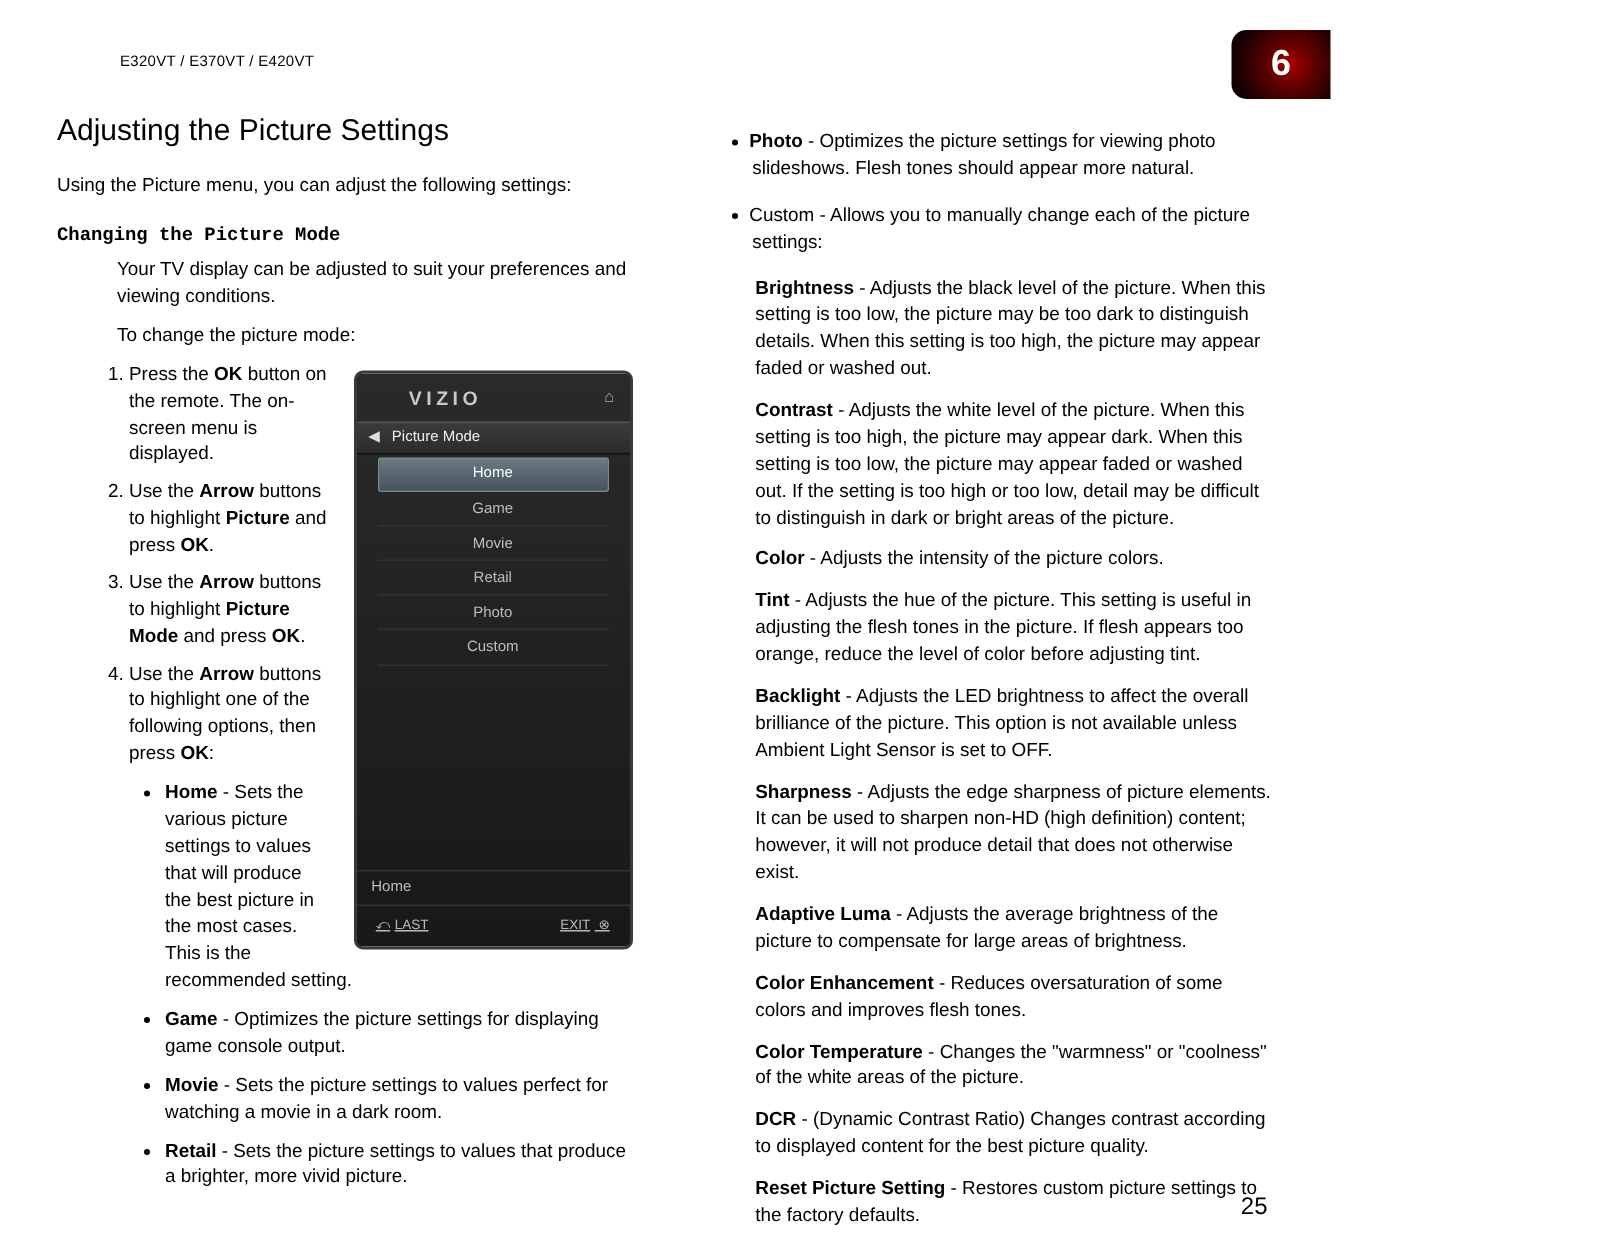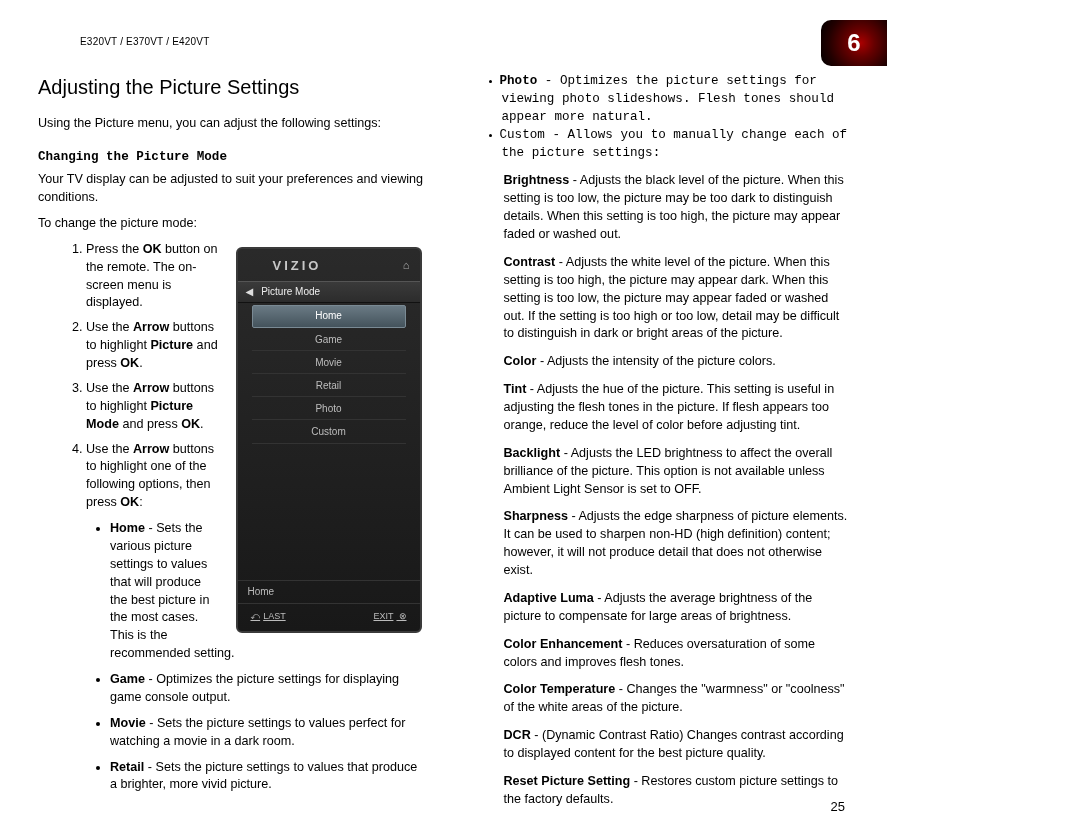--- a/index.html
+++ b/index.html
@@ -13,34 +13,34 @@
     display: flex; align-items: center; justify-content: center;
     color: #fff; font-size: 24px; font-weight: bold;
   }
   .columns { display: flex; gap: 32px; margin-top: 26px; }
   .col { flex: 1 1 0; font-size: 12.6px; line-height: 1.42; }
   h2.section-title { font-size: 20px; font-weight: 400; margin-bottom: 14px; }
   .intro { margin-bottom: 6px; }
   ul.bullets { list-style: disc; padding-left: 48px; }
   ul.bullets li { margin: 4px 0; }
   .sub-head { font-weight: bold; margin-top: 16px; margin-bottom: 4px; font-family: Liberation Mono, monospace; }
-  .para { margin-bottom: 8px; }
+  .para { margin-bottom: 8px; margin-left: 40px; }
   .left-body { position: relative; }
   .osd-wrap { float: right; margin: 6px 6px 10px 16px; }
   ol.steps { list-style: decimal; padding-left: 48px; }
   ol.steps > li { margin: 7px 0; padding-right: 6px; }
   ol.steps ul.sub { list-style: disc; padding-left: 24px; margin-top: 6px; }
   ol.steps ul.sub li { margin: 8px 0; }
   .b { font-weight: bold; }
   ul.def-list { list-style: disc; padding-left: 42px; }
-  ul.def-list > li { margin: 0 0; font-family: Liberation Mono, monospace; }
+  ul.def-list > li { margin: 13px 0; }
   ul.def-list .inner { margin-left: -2px; }
   .indent-block { margin-left: 44px; margin-top: 8px; }
   .indent-block .item { margin: 10px 0; }
-  .page-num { position: absolute; bottom: 20px; right: 42px; font-size: 13px; }
+  .page-num { position: absolute; bottom: 20px; right: 42px; font-size: 16px; }
 
   
   .osd {
     width: 186px; height: 386px; border: 2px solid #3a3a3a; border-radius: 6px;
     background: linear-gradient(#2a2a2a, #181818); color: #cfcfcf; font-size: 10px;
     display: flex; flex-direction: column; overflow: hidden;
   }
   .osd-top { display: flex; justify-content: space-between; align-items: center; padding: 8px 10px 6px 10px; margin-left: 25px; }
   .osd-brand { font-family: Arial, sans-serif; font-weight: bold; letter-spacing: 3px; font-size: 13px; color: #c8c8c8; }
   .osd-home-icon { color: #aaa; font-size: 11px; }

